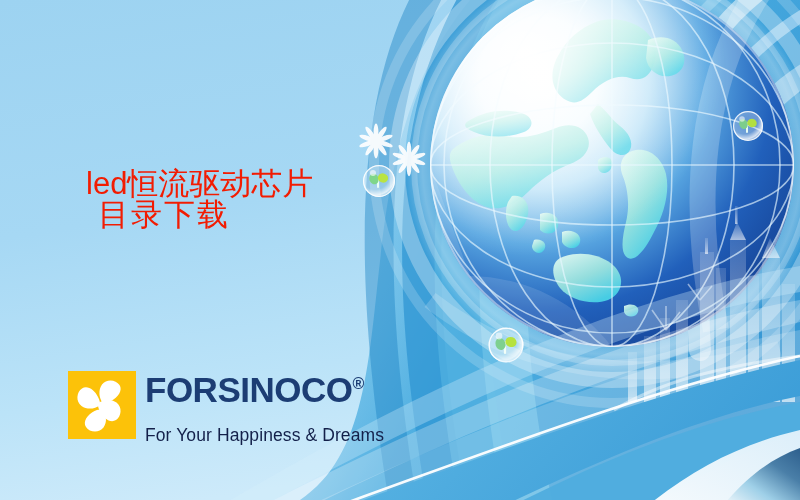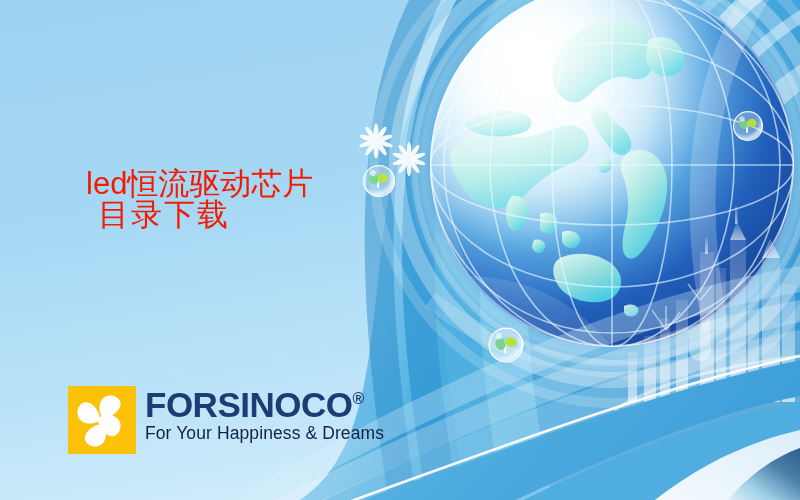--- a/index.html
+++ b/index.html
@@ -46,21 +46,21 @@
     color: #f21c02;
     display: block;
     margin-left: 12px;
     letter-spacing: 2px;
   }
 
   
   .logo {
     position: absolute;
     left: 68px;
-    top: 386px;
+    top: 371px;
     z-index: 30;
     display: flex;
     align-items: flex-start;
   }
   .logo-mark {
     width: 68px;
     height: 68px;
     background: #fcc209;
     position: relative;
     flex: 0 0 auto;
@@ -88,21 +88,21 @@
     letter-spacing: 0;
   }
   .logo-tagline {
     display: block;
     font-family: "Liberation Sans", sans-serif;
     font-size: 17.5px;
     line-height: 19px;
     color: #13204a;
     letter-spacing: 0.1px;
     white-space: nowrap;
-    margin-top: 1px;
+    margin-top: 18px;
   }
 </style>
 </head>
 <body>
 
 <div id="stage">
 
   <svg id="bg-svg" viewBox="0 0 800 500" preserveAspectRatio="none" xmlns="http://www.w3.org/2000/svg">
     <defs>
 

